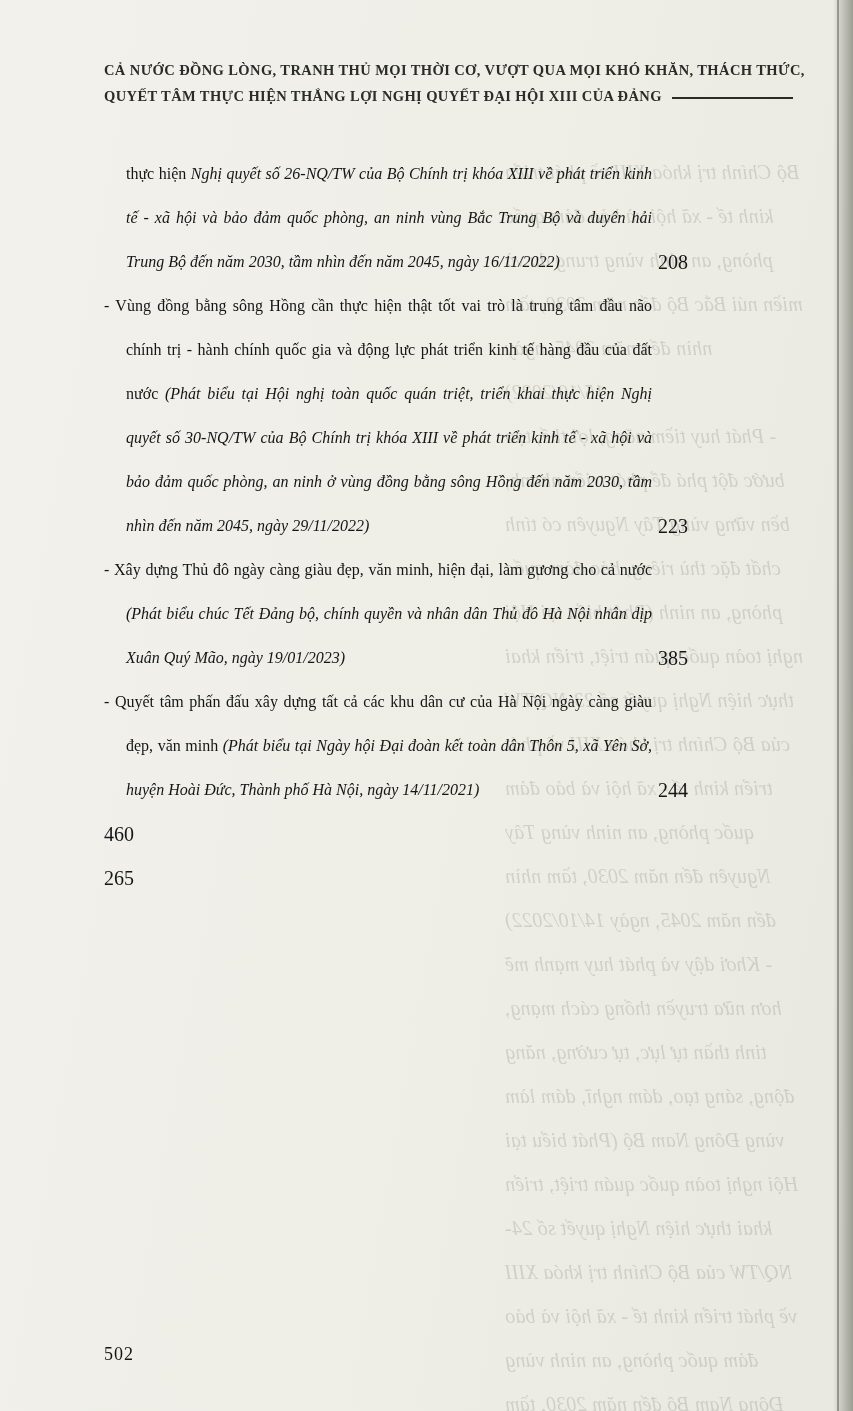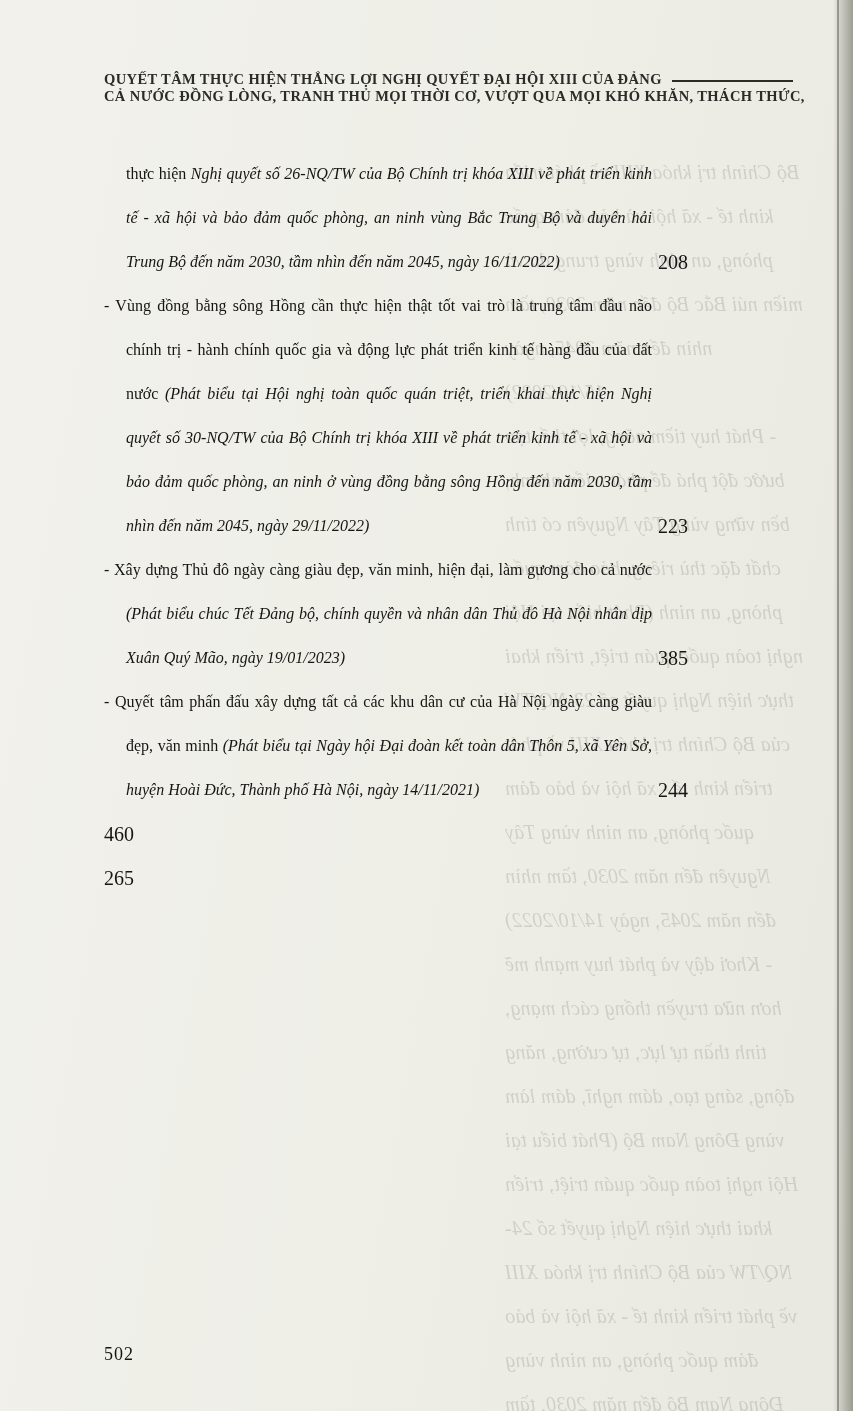--- a/index.html
+++ b/index.html
@@ -133,25 +133,25 @@
 </head>
 <body>
 
 <div class="page">
   <div class="bleed">Bộ Chính trị khóa XIII về phát triển kinh tế - xã hội và bảo đảm quốc phòng, an ninh vùng trung du và miền núi Bắc Bộ đến năm 2030, tầm nhìn đến năm 2045, ngày 15/10/2022)
 - Phát huy tiềm năng, lợi thế, tạo bước đột phá để phát triển nhanh, bền vững vùng Tây Nguyên có tính chất đặc thù riêng, bảo đảm quốc phòng, an ninh (Phát biểu tại Hội nghị toàn quốc quán triệt, triển khai thực hiện Nghị quyết số 23-NQ/TW của Bộ Chính trị khóa XIII về phát triển kinh tế - xã hội và bảo đảm quốc phòng, an ninh vùng Tây Nguyên đến năm 2030, tầm nhìn đến năm 2045, ngày 14/10/2022)
 - Khơi dậy và phát huy mạnh mẽ hơn nữa truyền thống cách mạng, tinh thần tự lực, tự cường, năng động, sáng tạo, dám nghĩ, dám làm vùng Đông Nam Bộ (Phát biểu tại Hội nghị toàn quốc quán triệt, triển khai thực hiện Nghị quyết số 24-NQ/TW của Bộ Chính trị khóa XIII về phát triển kinh tế - xã hội và bảo đảm quốc phòng, an ninh vùng Đông Nam Bộ đến năm 2030, tầm nhìn đến năm 2045, ngày 23/10/2022)
 - Tạo sự chuyển biến có tính đột phá trong công cuộc đổi mới, phát triển kinh tế - xã hội, bảo đảm quốc phòng, an ninh ở vùng Bắc Trung Bộ và duyên hải Trung Bộ (Phát biểu tại Hội nghị toàn quốc quán triệt, triển khai</div>
 
   <div class="header">
+    <div class="header-line">CẢ NƯỚC ĐỒNG LÒNG, TRANH THỦ MỌI THỜI CƠ, VƯỢT QUA MỌI KHÓ KHĂN, THÁCH THỨC,</div>
     <div class="header-line second">
       <span>QUYẾT TÂM THỰC HIỆN THẮNG LỢI NGHỊ QUYẾT ĐẠI HỘI XIII CỦA ĐẢNG</span>
       <span class="header-rule"></span>
     </div>
-    <div class="header-line">CẢ NƯỚC ĐỒNG LÒNG, TRANH THỦ MỌI THỜI CƠ, VƯỢT QUA MỌI KHÓ KHĂN, THÁCH THỨC,</div>
   </div>
 
   <div class="content" id="toc-list">
       <div class="entry">
         <div class="entry-text cont">thực hiện <em>Nghị quyết số 26-NQ/TW của Bộ Chính trị khóa XIII về phát triển kinh tế - xã hội và bảo đảm quốc phòng, an ninh vùng Bắc Trung Bộ và duyên hải Trung Bộ đến năm 2030, tầm nhìn đến năm 2045, ngày 16/11/2022)</em></div>
         <div class="page-num">208</div>
       </div>
       <div class="entry">
         <div class="entry-text">- Vùng đồng bằng sông Hồng cần thực hiện thật tốt vai trò là trung tâm đầu não chính trị - hành chính quốc gia và động lực phát triển kinh tế hàng đầu của đất nước <em>(Phát biểu tại Hội nghị toàn quốc quán triệt, triển khai thực hiện Nghị quyết số 30-NQ/TW của Bộ Chính trị khóa XIII về phát triển kinh tế - xã hội và bảo đảm quốc phòng, an ninh ở vùng đồng bằng sông Hồng đến năm 2030, tầm nhìn đến năm 2045, ngày 29/11/2022)</em></div>
         <div class="page-num">223</div>

